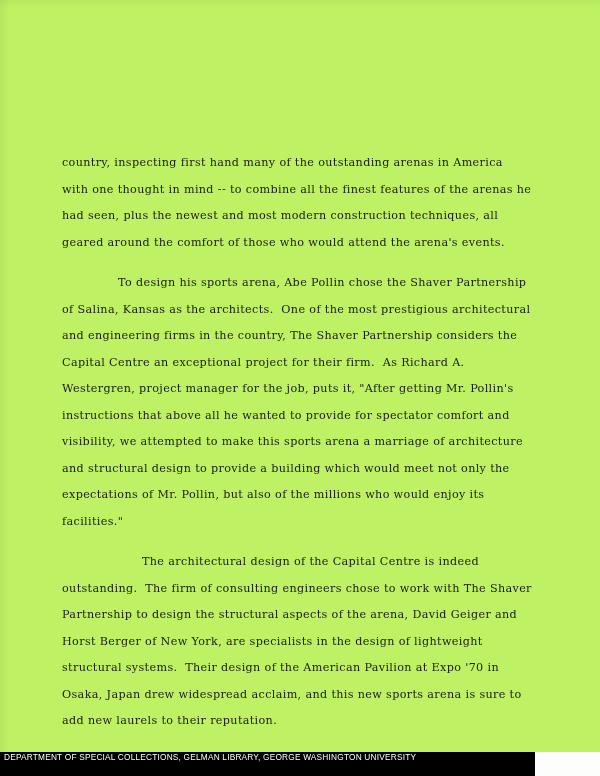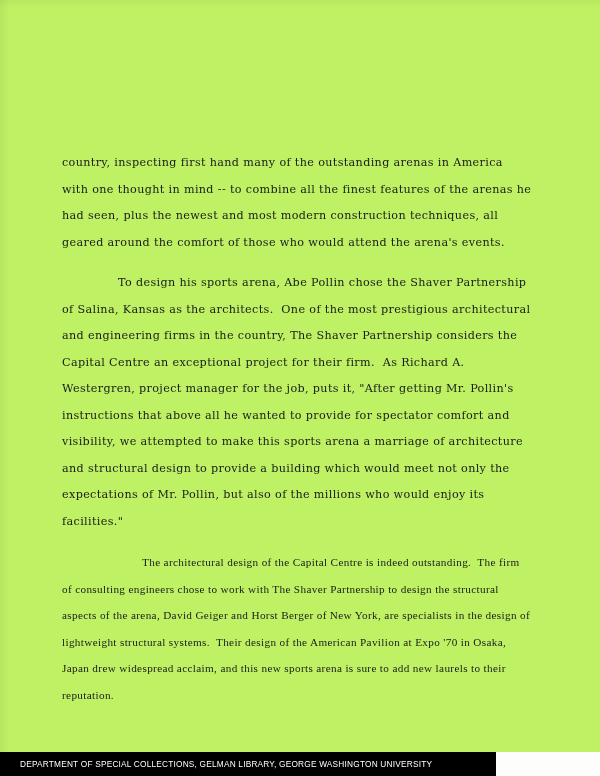--- a/index.html
+++ b/index.html
@@ -44,39 +44,38 @@
   }
   .para {
     margin: 0 0 14px 0;
     white-space: pre-wrap;
   }
   .para.indent-1 {
     text-indent: 56px;
   }
   .para.indent-2 {
     text-indent: 80px;
-    font-family: Liberation Serif, serif;
   }
   .para-last {
     margin-bottom: 0;
   }
   .footer-bar {
     position: absolute;
     left: 0;
     bottom: 0;
-    width: 496px;
+    width: 535px;
     height: 24px;
     background: #000000;
     color: #ffffff;
     font-family: "Liberation Sans", sans-serif;
     font-size: 8.3px;
     letter-spacing: 0.2px;
     display: flex;
-    align-items: center;
-    padding-left: 20px;
+    align-items: flex-start;
+    padding-left: 4px;
     box-sizing: border-box;
   }
   .footer-text {
     display: block;
     white-space: nowrap;
   }
   
   .edge-shade-left {
     position: absolute;
     left: 0;

